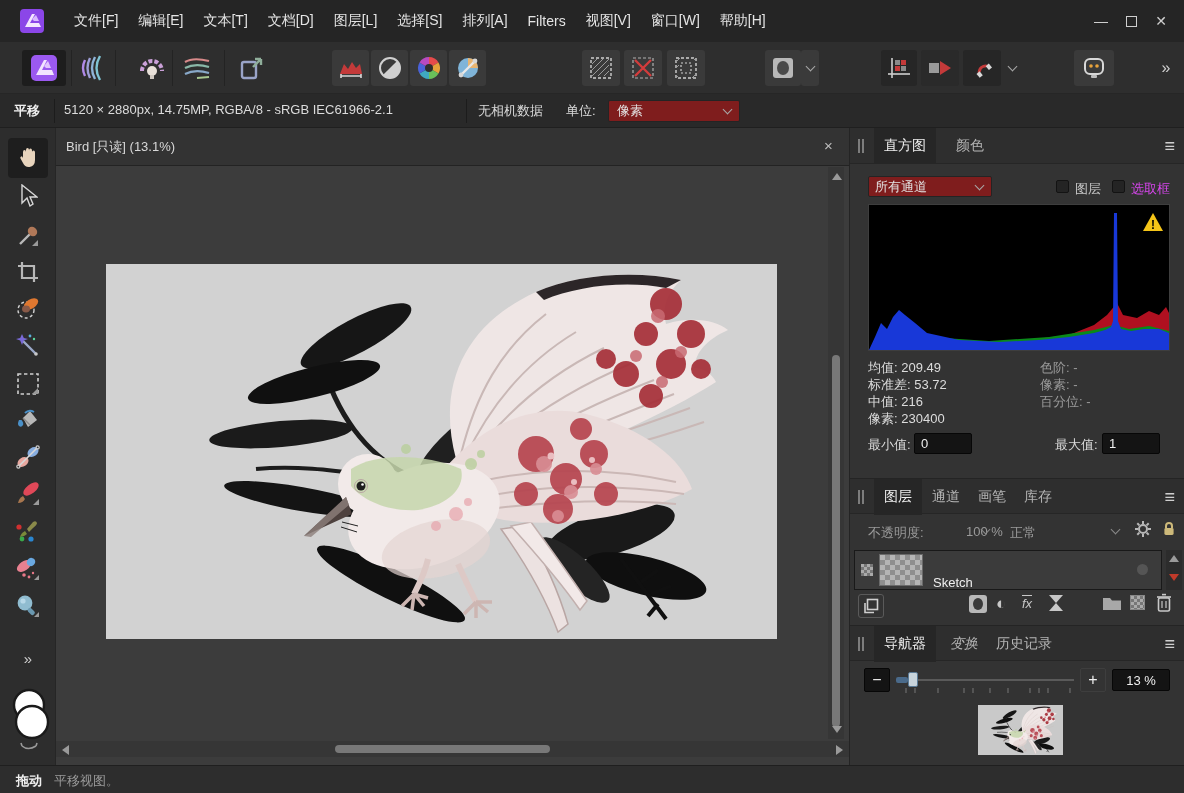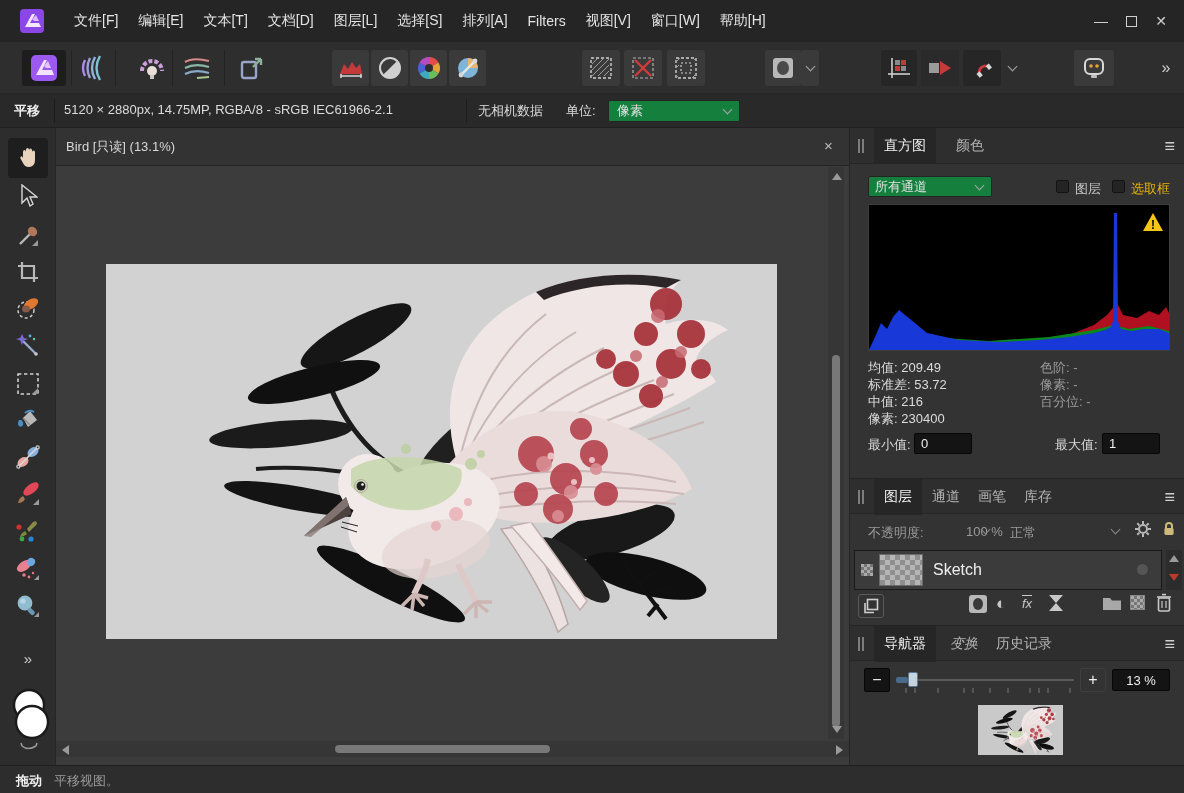--- a/index.html
+++ b/index.html
@@ -15,21 +15,21 @@
   
   #toolbar{left:0;top:42px;width:1184px;height:52px;background:#2e2e2e;border-bottom:1px solid #262626;}
   .tbtn{position:absolute;top:8px;height:36px;border-radius:3px;display:flex;align-items:center;justify-content:center;}
   .tile{background:#3a3a3a;}
   .darktile{background:#262626;}
   .vsep{position:absolute;top:8px;width:1px;height:36px;background:#232323;}
   .chev{display:inline-block;width:7px;height:7px;border-right:1.6px solid #a8a8a8;border-bottom:1.6px solid #a8a8a8;transform:rotate(45deg);margin-top:-3px;}
   
   #contextbar{left:0;top:94px;width:1184px;height:34px;background:#292929;border-bottom:1px solid #1f1f1f;}
   .ctx-sep{position:absolute;top:5px;width:1px;height:24px;background:#1c1c1c;}
-  .dropdown{background:#15803d;border:1px solid #242424;border-radius:2px;height:22px;display:flex;align-items:center;padding:0 8px;color:#e2e2e2;}
+  .dropdown{background:#7f1d1d;border:1px solid #242424;border-radius:2px;height:22px;display:flex;align-items:center;padding:0 8px;color:#e2e2e2;}
   .dropdown .chev{margin-left:auto;}
   
   #toolstrip{left:0;top:128px;width:56px;height:637px;background:#2d2d2d;border-right:1px solid #262626;}
   .tool{position:absolute;left:14px;width:28px;height:28px;display:flex;align-items:center;justify-content:center;}
   
   #docarea{left:56px;top:128px;width:793px;height:637px;background:#3c3c3c;}
   #tabbar{position:absolute;left:0;top:0;width:793px;height:38px;background:#333333;border-bottom:1px solid#232323;}
   #canvas{position:absolute;left:50px;top:136px;width:671px;height:375px;background:#d2d2d2;}
   .sbar{background:#363636;}
   .sthumb{background:#787878;border-radius:7px;}
@@ -500,21 +500,21 @@
       <div class="ptab" style="left:96px;">颜色</div>
       <div class="ham">≡</div>
     </div>
     <div class="dropdown abs" style="left:18px;top:48px;width:124px;height:21px;padding-left:6px;">
       <span>所有通道</span>
         <span class="chev"></span>
     </div>
     <span class="cbx abs" style="left:206px;top:52px;"></span>
     <div class="abs" style="left:225px;top:52px;color:#c8c8c8;">图层</div>
     <span class="cbx abs" style="left:262px;top:52px;"></span>
-    <div class="abs" style="left:281px;top:52px;color:#eab308;">选取框</div>
+    <div class="abs" style="left:281px;top:52px;color:#d946ef;">选取框</div>
 
     <div class="abs" style="left:18px;top:76px;width:302px;height:147px;background:#000;border:1px solid #3e3e3e;">
       <svg width="300" height="145" viewBox="0 0 300 145">
         <polygon points="0,145 15,133 40,126 70,138 150,136 200,130 225,120 238,110 248,98 254,110 268,113 280,106 290,110 297,102 300,108 300,145" fill="#b01020"></polygon>
         <polygon points="0,145 20,138 60,132 120,136 180,132 225,125 245,120 260,124 280,121 300,126 300,145" fill="#0a8a1a"></polygon>
         <polygon points="0,145 6,132 12,118 18,124 24,112 30,105 36,110 46,118 58,128 90,135 130,137 170,135 200,132 225,128 236,125 242,122 244,116 245,8 248,8 249,116 252,124 262,126 275,124 290,124 300,128 300,145" fill="#1838d8"></polygon>
         <polygon points="284,8 294,26 274,26" fill="#f5c518"></polygon>
         <text x="284" y="24" text-anchor="middle" font-size="12" font-weight="bold" fill="#000">!</text>
       </svg>
     </div>
@@ -570,21 +570,21 @@
     <div class="abs" style="left:312px;top:393px;">
       <svg width="14" height="16">
           <path d="M4 7 L4 5 A3 3 0 0 1 10 5 L10 7" fill="none" stroke="#cdb97a" stroke-width="2"></path>
           <rect x="2.4" y="7" width="9.2" height="7" rx="1.4" fill="#cdb97a"></rect>
         </svg>
     </div>
 
     <div class="abs" style="left:4px;top:422px;width:308px;height:40px;background:#3b3b3b;border:1px solid #191919;">
       <span class="checker-sm abs" style="left:6px;top:13px;width:12px;height:12px;"></span>
       <div class="checker abs" style="left:24px;top:3px;width:44px;height:32px;border:1px solid #6a6a6a;"></div>
-      <div class="abs" style="left:78px;top:10px;color:#efefef;font-size:16px;">Sketch</div>
+      <div class="abs" style="left:78px;top:24px;color:#efefef;font-size:13px;">Sketch</div>
       <div class="abs" style="left:282px;top:13px;width:11px;height:11px;border-radius:50%;background:#555;"></div>
     </div>
     <div class="abs" style="left:316px;top:422px;width:16px;height:40px;background:#2c2c2c;">
       <span class="tri abs" style="left:3px;top:5px;border-left:5px solid transparent;border-right:5px solid transparent;border-bottom:7px solid #9a9a9a;"></span>
       <span class="tri abs" style="left:3px;top:24px;border-left:5px solid transparent;border-right:5px solid transparent;border-top:7px solid #c03a2a;"></span>
     </div>
 
     <div class="abs" style="left:8px;top:466px;width:26px;height:24px;border:1px solid #5a5a5a;border-radius:3px;display:flex;align-items:center;justify-content:center;">
       <svg width="16" height="16">
           <rect x="4.5" y="1.5" width="10" height="10" fill="none" stroke="#cfcfcf" stroke-width="1.6"></rect>

